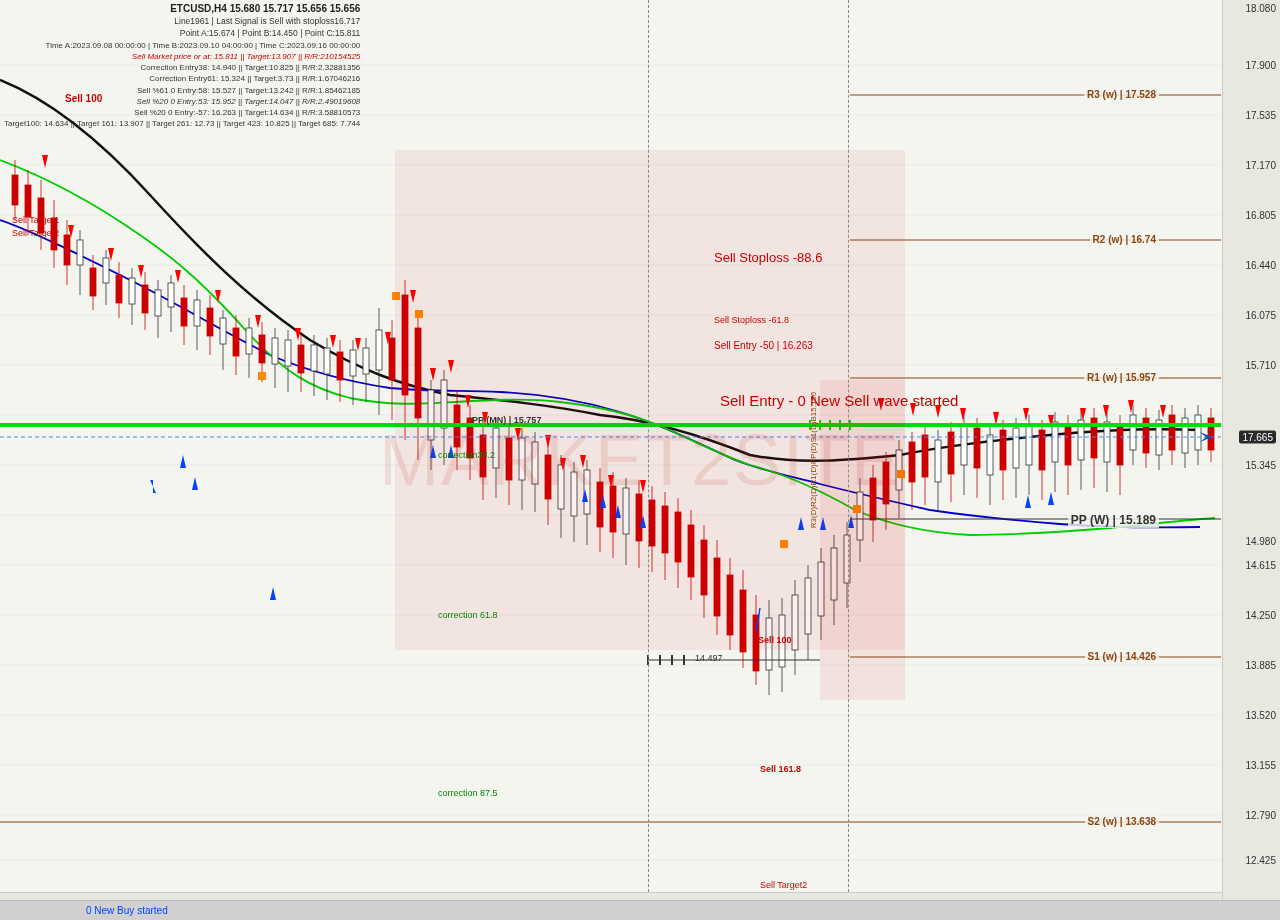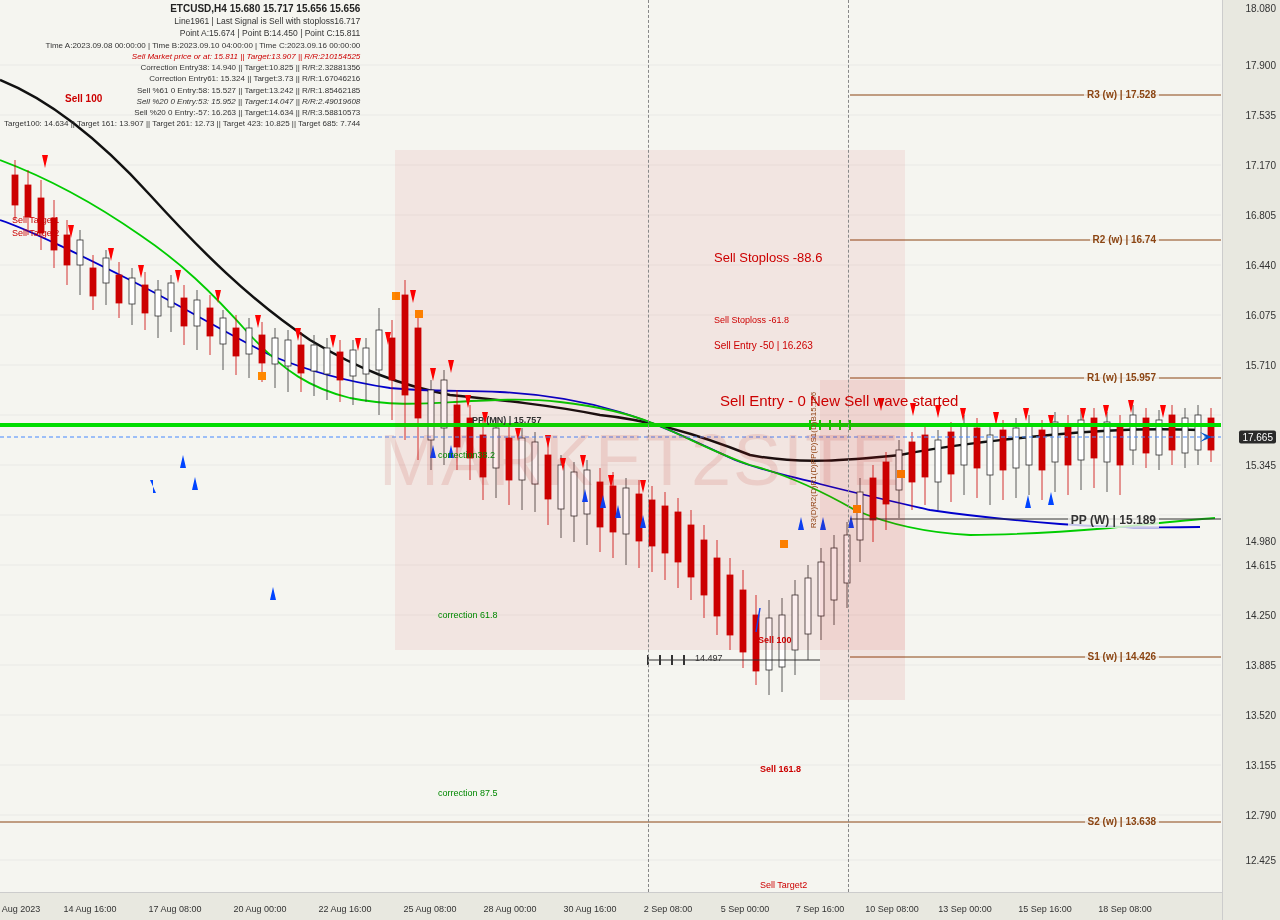--- a/index.html
+++ b/index.html
@@ -598,14 +598,17 @@
     <span class="price-label" style="top:615px;">14.250</span>
     <span class="price-label" style="top:665px;">13.885</span>
     <span class="price-label" style="top:715px;">13.520</span>
     <span class="price-label" style="top:765px;">13.155</span>
     <span class="price-label" style="top:815px;">12.790</span>
     <span class="price-label" style="top:860px;">12.425</span>
 
     <span class="price-label" style="top:8px;">18.080</span>
   </div>
 
+  <div id="status-bar">
+    <span style="font-size:10px; color:#0044ff; margin-left:86px;">0 New Buy started</span>
+  </div>
 
 </div>
 
 </body></html>

